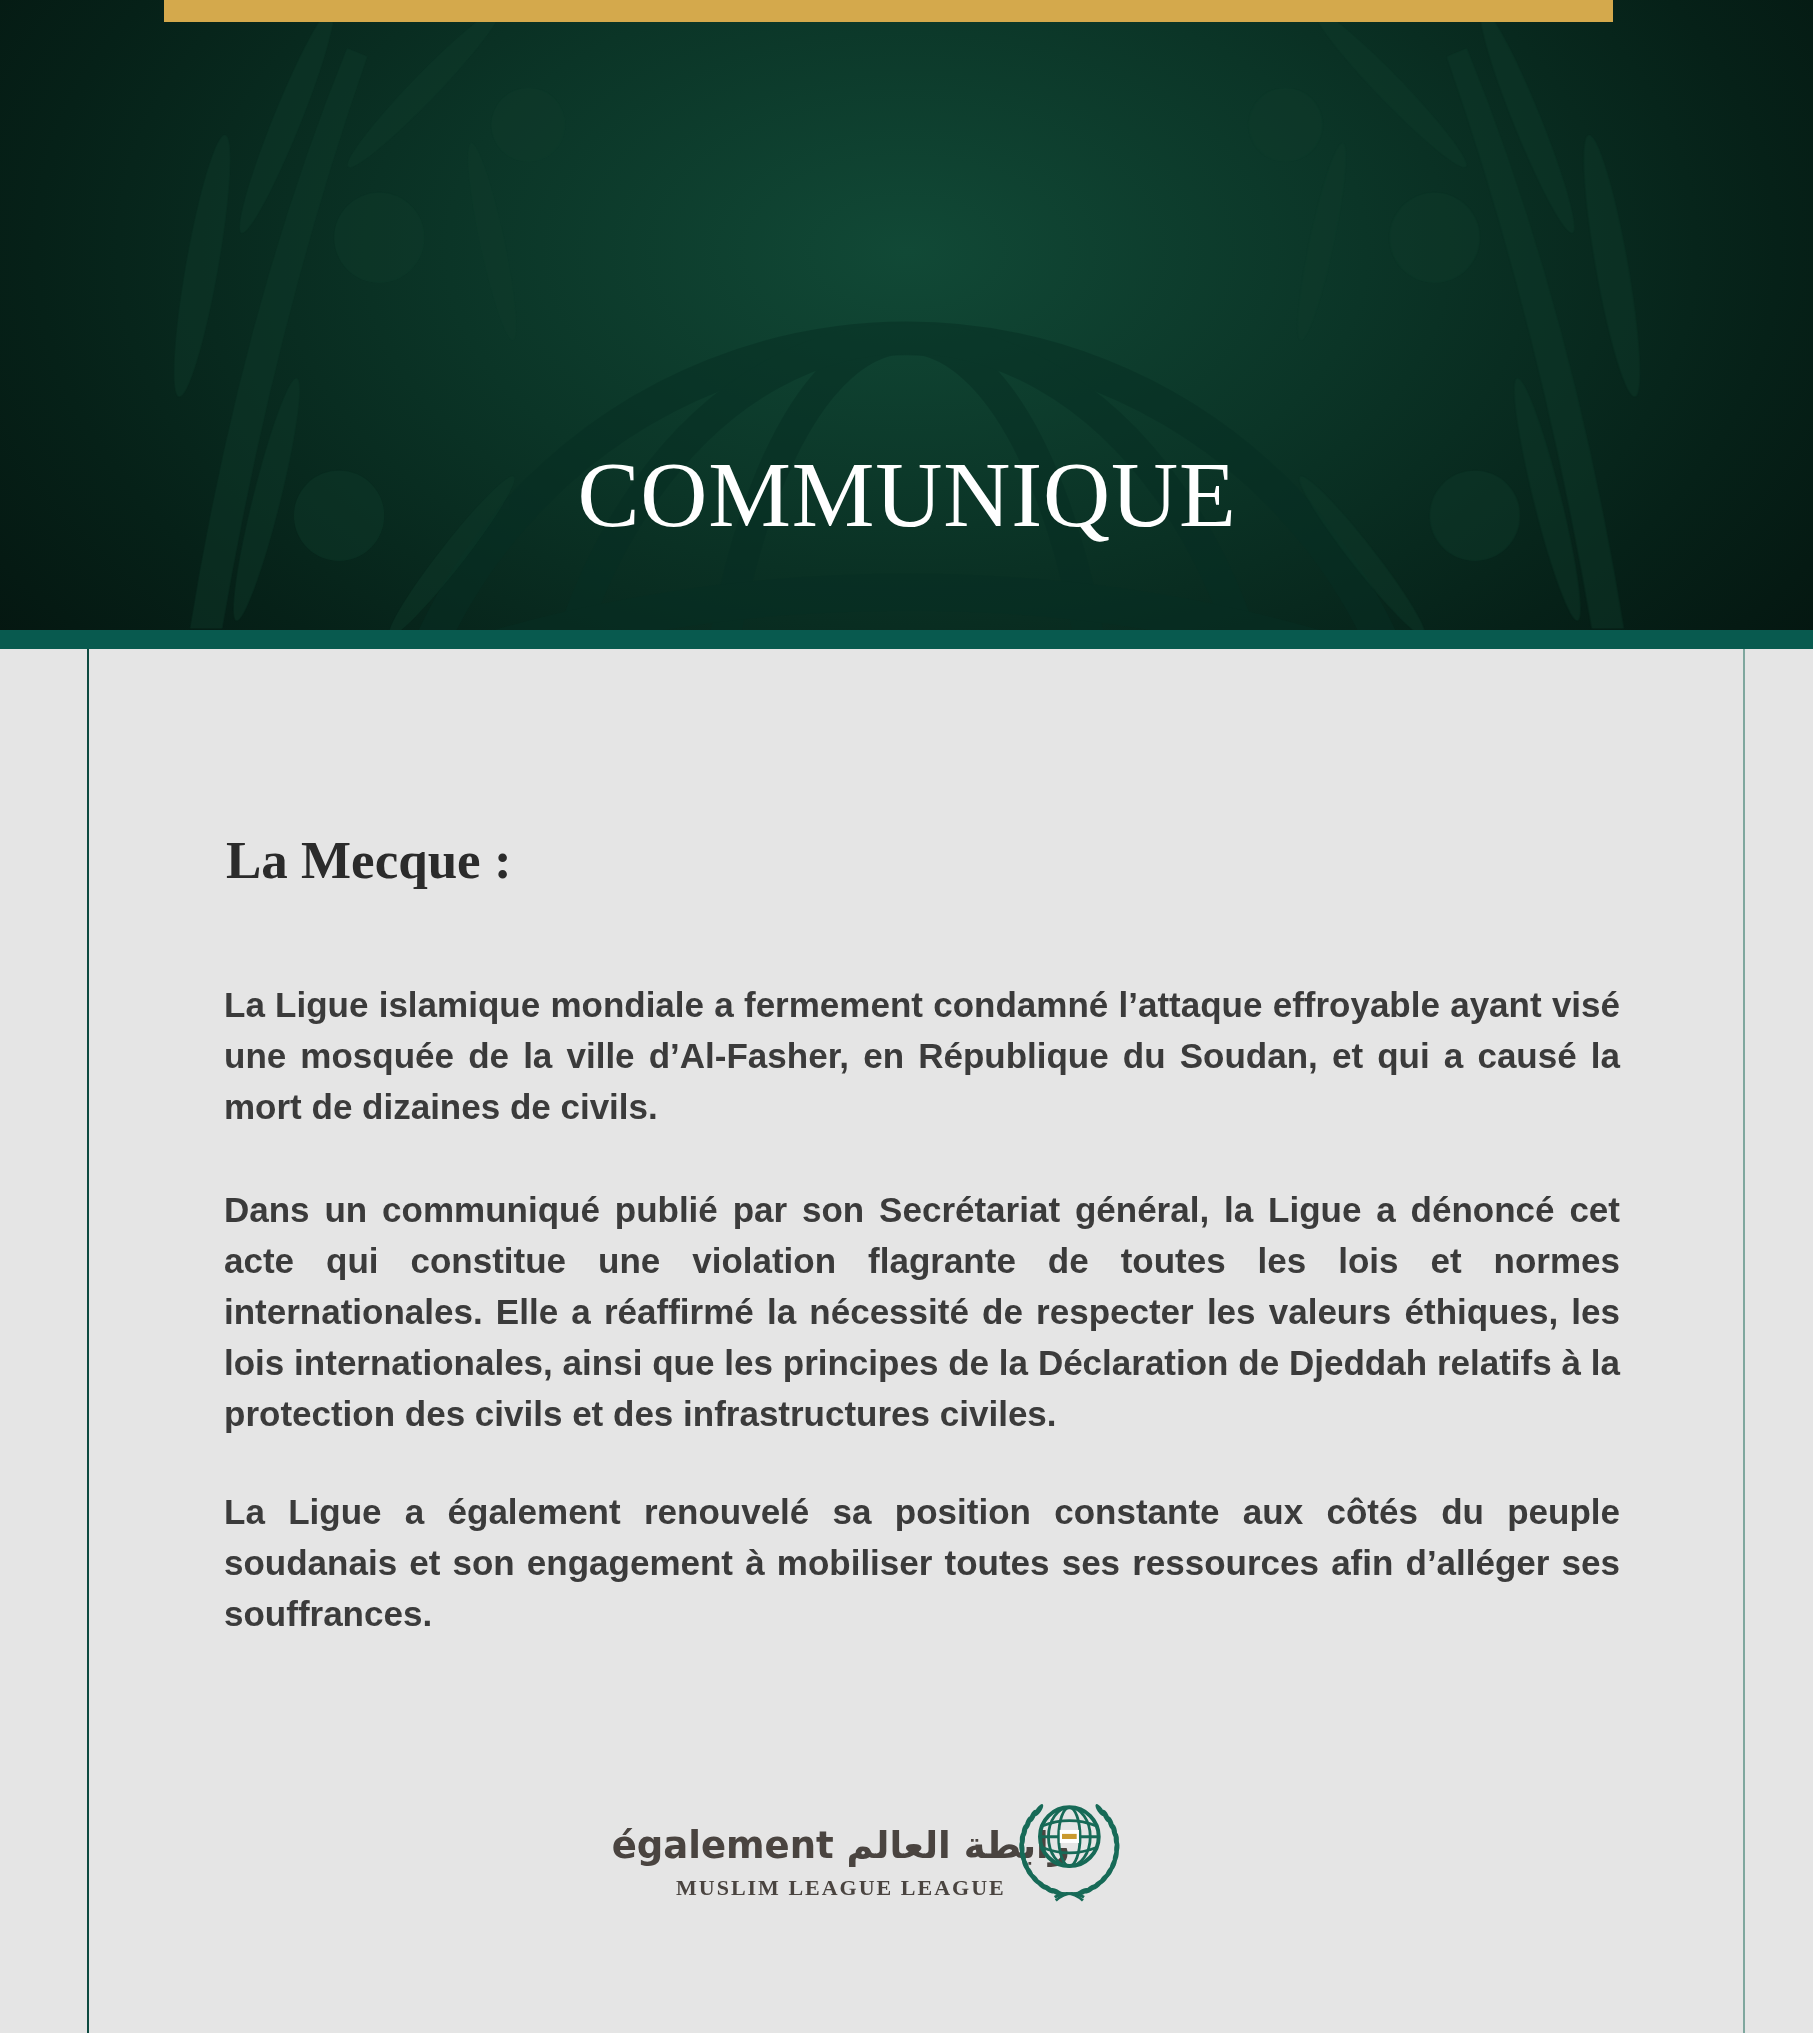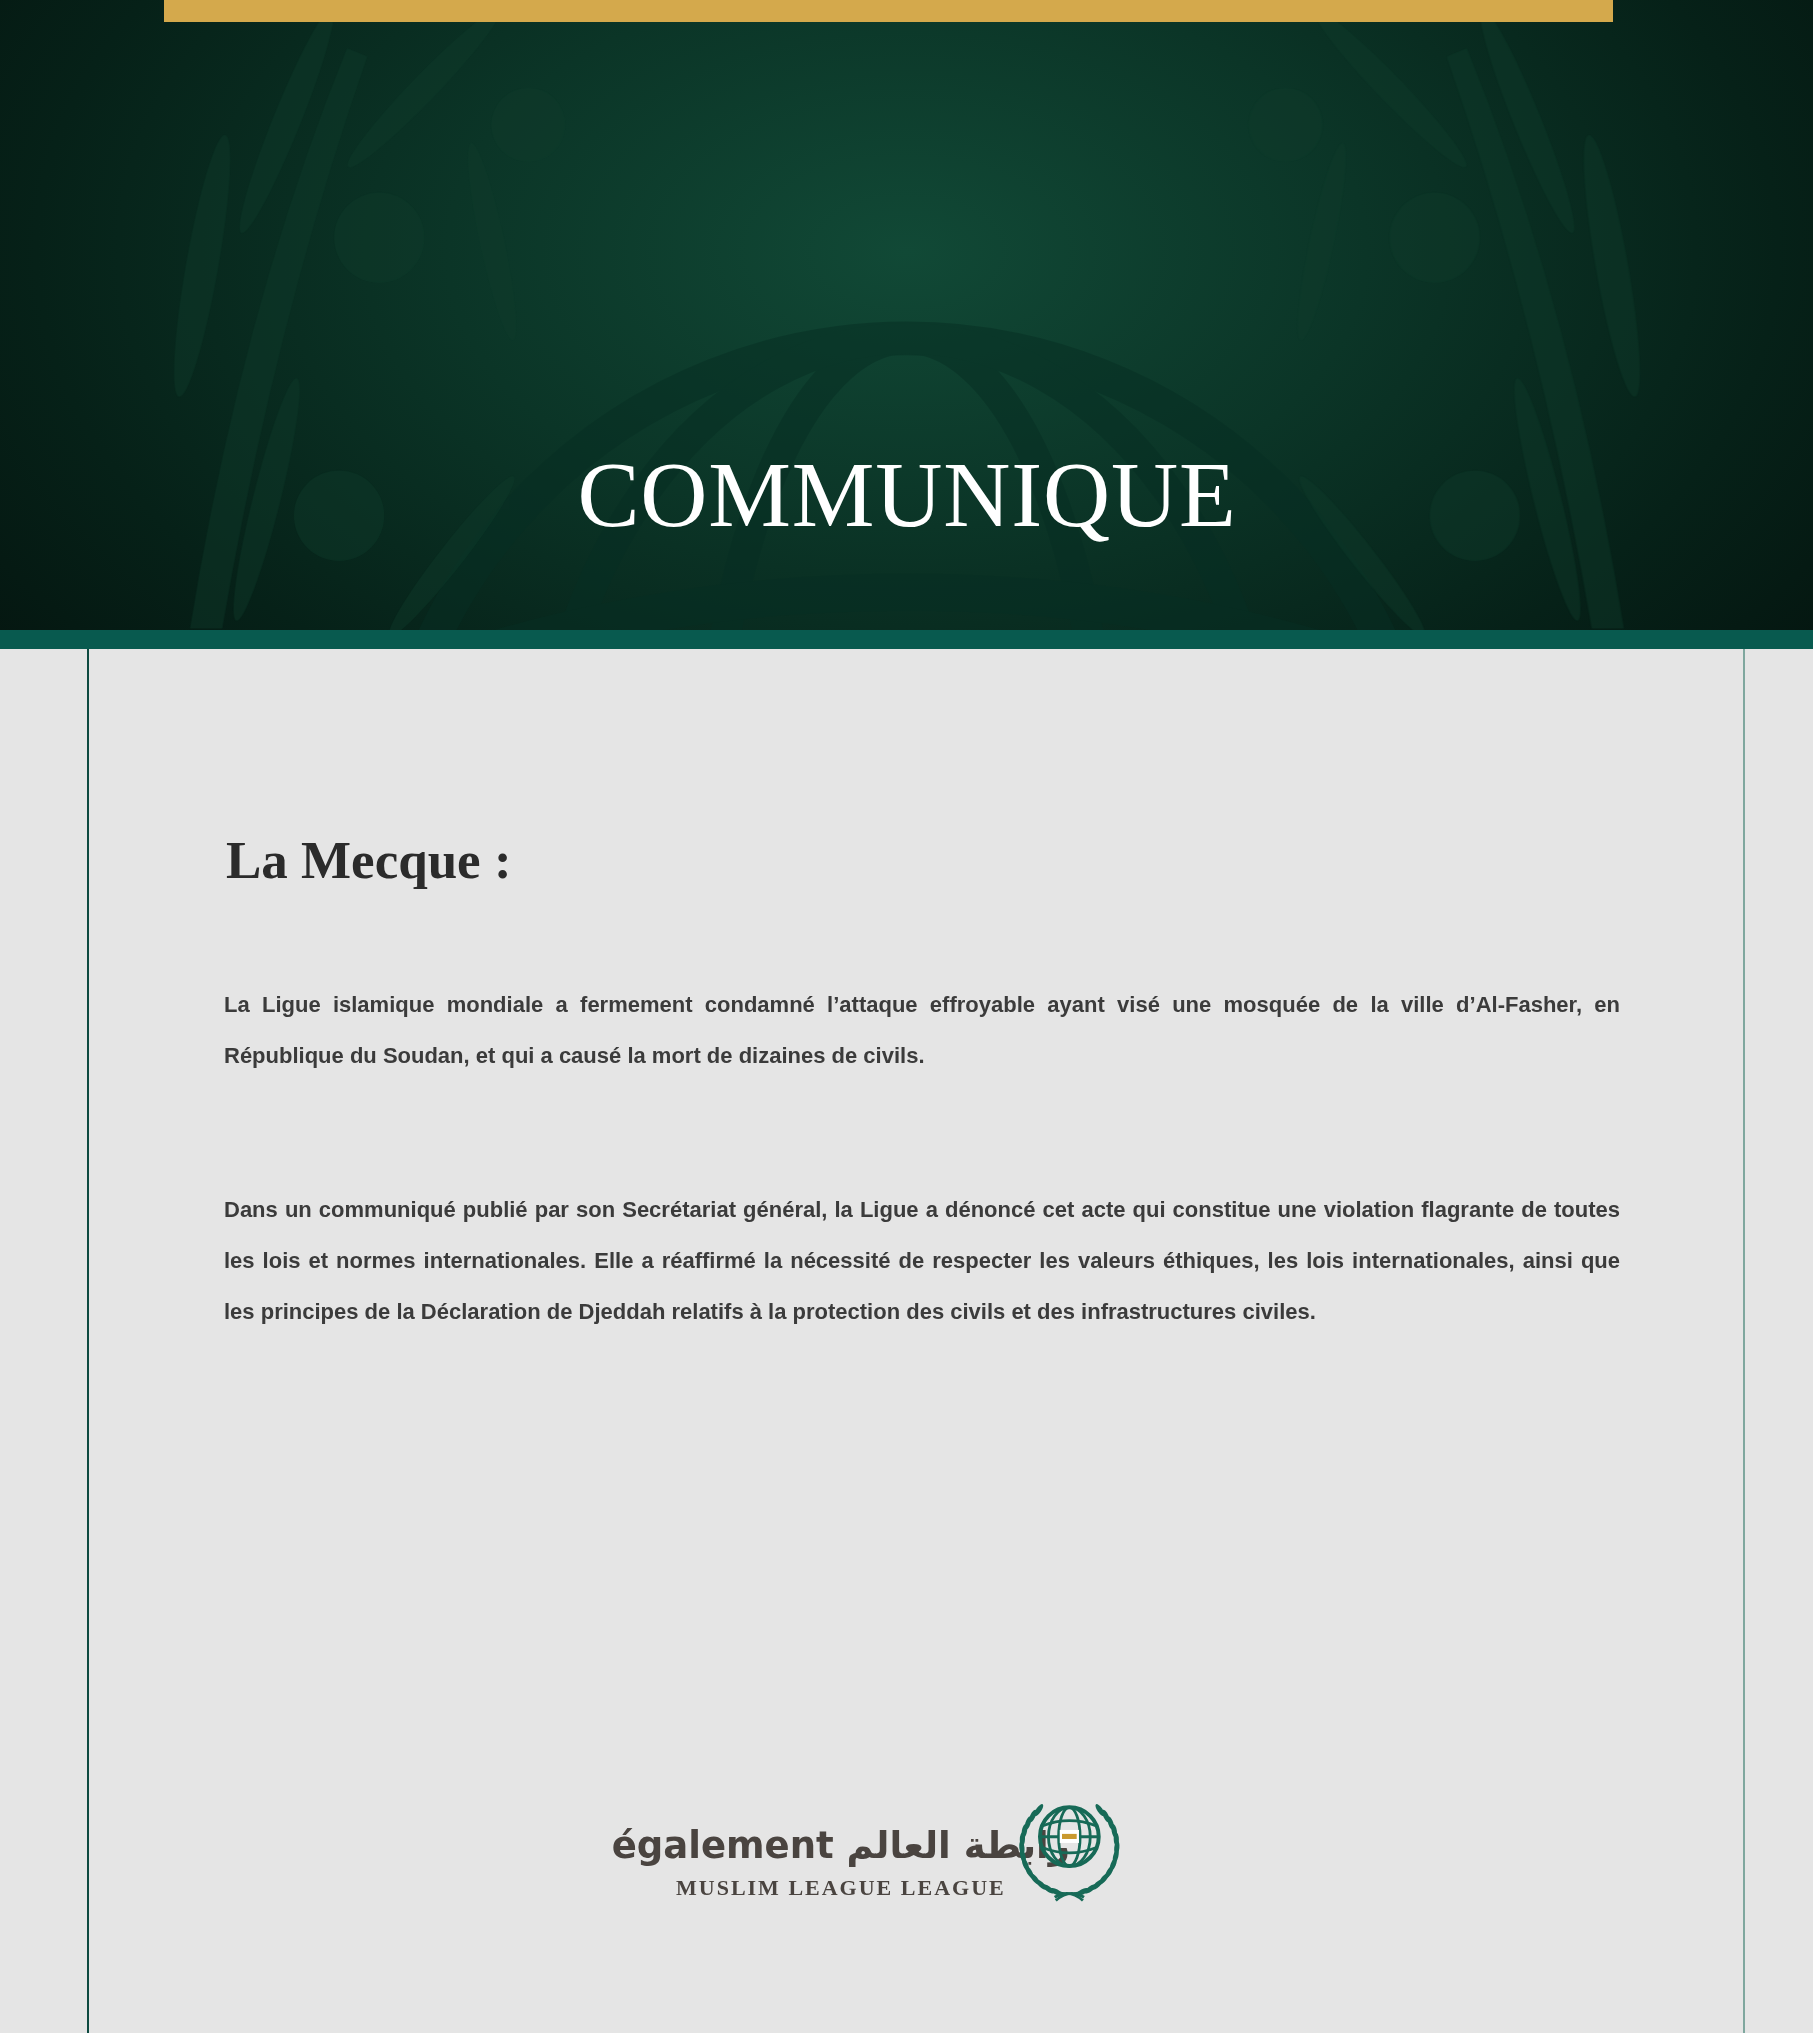--- a/index.html
+++ b/index.html
@@ -67,21 +67,21 @@
     position:absolute;left:210px;top:830px;margin:0;
     font-family:"Liberation Serif", serif;
     font-weight:700;
     font-size:53px;
     color:var(--heading-text);
   }
   .para{
     position:absolute;left:208px;width:1396px;margin:0;
     font-family:"Liberation Sans", sans-serif;
     font-weight:700;
-    font-size:22px;
+    font-size:35px;
     line-height:51px;
     color:var(--body-text);
     text-align:justify;
   }
   .para-1{top:979px;}
   .para-2{top:1184px;}
   .para-3{top:1486px;}
   
   .logo{
     position:absolute;left:50%;top:1777px;transform:translateX(-50%);
@@ -143,20 +143,21 @@
 
   <div class="teal-band"></div>
 
   <div class="rule-left"></div>
   <div class="rule-right"></div>
 
   <div class="content">
     <h2 class="location-heading">La Mecque :</h2>
     <p class="para para-1">La Ligue islamique mondiale a fermement condamné l’attaque effroyable ayant visé une mosquée de la ville d’Al-Fasher, en République du Soudan, et qui a causé la mort de dizaines de civils.</p>
     <p class="para para-2">Dans un communiqué publié par son Secrétariat général, la Ligue a dénoncé cet acte qui constitue une violation flagrante de toutes les lois et normes internationales. Elle a réaffirmé la nécessité de respecter les valeurs éthiques, les lois internationales, ainsi que les principes de la Déclaration de Djeddah relatifs à la protection des civils et des infrastructures civiles.</p>
+    <p class="para para-3">La Ligue a également renouvelé sa position constante aux côtés du peuple soudanais et son engagement à mobiliser toutes ses ressources afin d’alléger ses souffrances.</p>
   </div>
 
   <div class="logo">
     <div class="logo-text-col">
       <div class="logo-arabic" dir="rtl">رابطة العالم également</div>
       <div class="logo-english">MUSLIM LEAGUE LEAGUE</div>
     </div>
     <svg id="emblem-svg" class="emblem" width="113" height="121" viewBox="0 0 200 214" aria-hidden="true">
 
       <g fill="none" stroke="#176a57">

